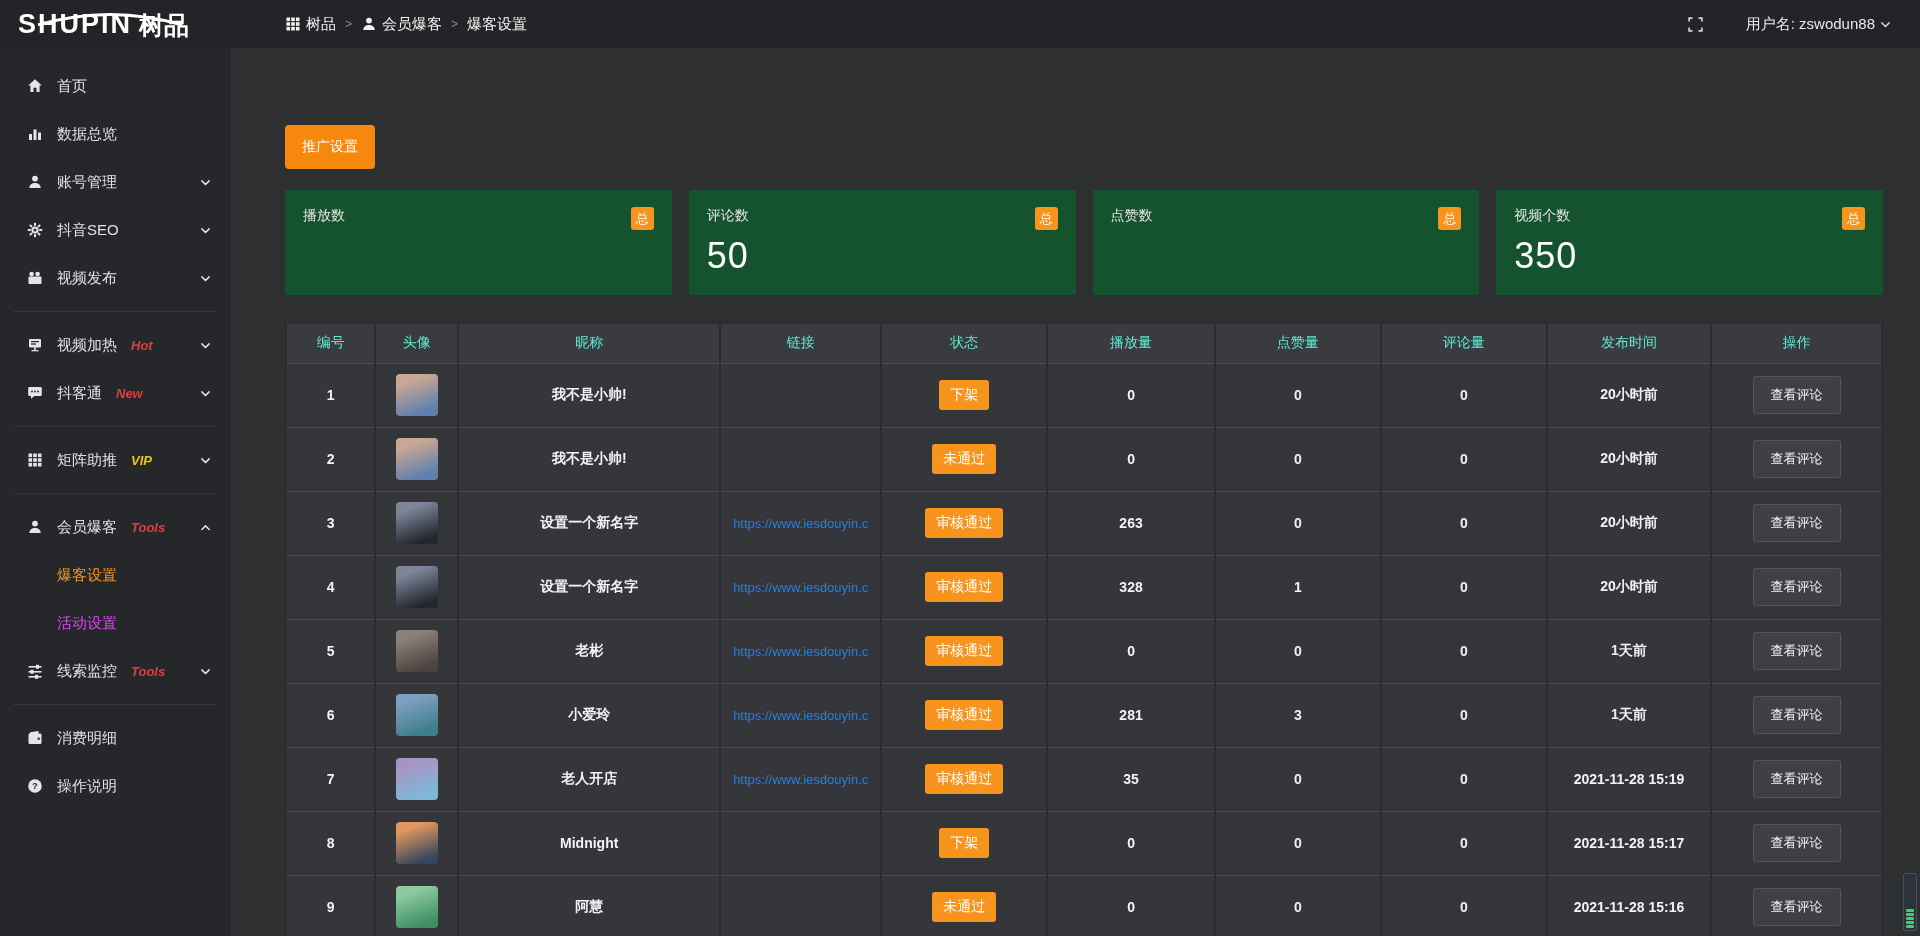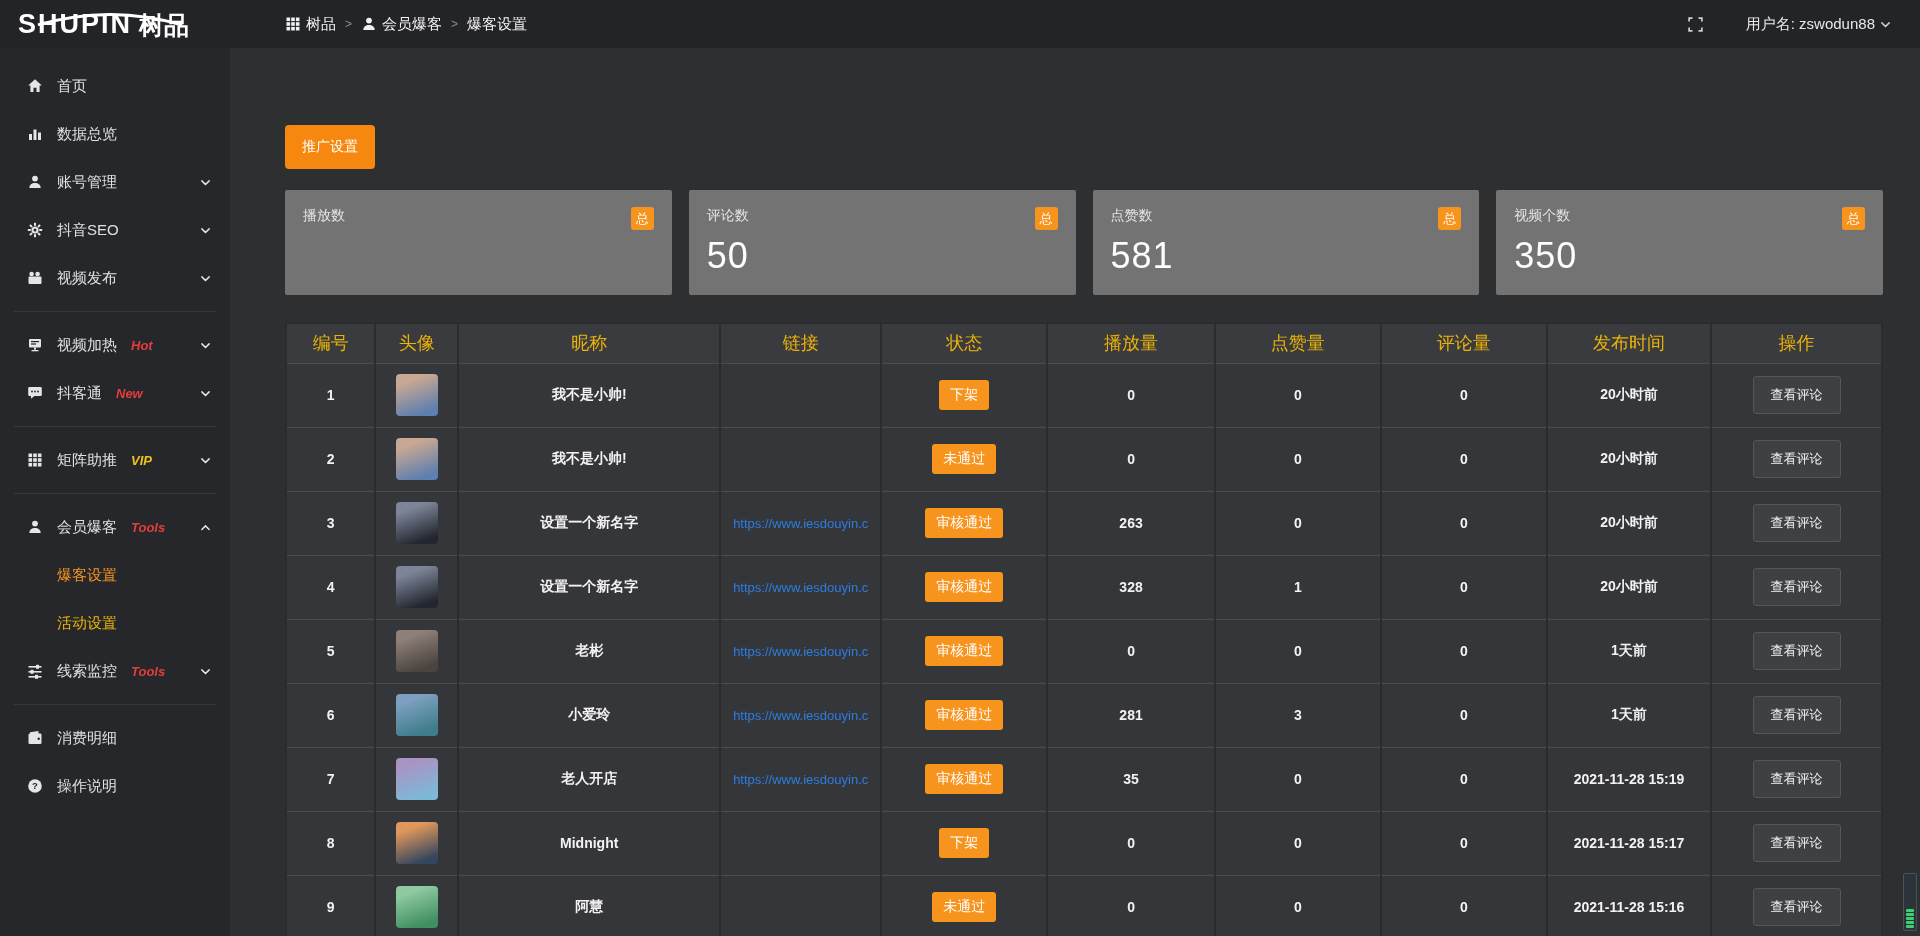--- a/index.html
+++ b/index.html
@@ -25,43 +25,43 @@
   
   .sidebar { position:absolute; left:0; top:48px; width:230px; height:888px;
     background:#26272b; padding-top:14px; }
   .side-item { height:48px; display:flex; align-items:center; padding:0 16px 0 26px;
     cursor:pointer; color:#dfe0e2; position:relative; }
   .side-item .icn { width:18px; color:#e4e5e7; }
   .side-label { font-size:15px; margin-left:13px; }
   .side-badge { font-size:13px; font-weight:bold; font-style:italic; margin-left:14px; }
   .chev { margin-left:auto; color:#9b9c9e; }
   .sub-item { height:48px; display:flex; align-items:center; padding-left:57px;
-    font-size:15px; color:#eab308; cursor:pointer; }
+    font-size:15px; color:#d946ef; cursor:pointer; }
   .sub-item.active { color:#f7941e; }
   .side-divider { height:1px; background:#37383c; margin:9px 14px; }
 
   
   .content { position:absolute; left:230px; top:48px; width:1690px; height:888px;
     padding:57px 37px 0 55px; }
   .promo-btn { display:inline-block; background:#f7880f; color:#fff; border:none;
     border-radius:4px; font-size:14px; padding:13px 17px; cursor:pointer;
     font-family:inherit;margin-top:20px; }
   .cards { display:flex; gap:17px; margin-top:21px; }
-  .card { flex:1; background:#737373; border-radius:2px; height:105px; padding:17px 18px 0 18px; }
+  .card { flex:1; background:#14532d; border-radius:2px; height:105px; padding:17px 18px 0 18px; }
   .card-top { display:flex; justify-content:space-between; align-items:flex-start; }
   .card-label { font-size:14px; color:#e3e4e6; }
   .total-badge { background:#f7941e; color:#fff; font-size:13px; width:23px; height:23px;
     border-radius:3px; display:flex; align-items:center; justify-content:center; }
   .card-value { font-size:36px; font-weight:500; color:#fdfdfd; margin-top:5px; letter-spacing:1px; }
 
   
   .tbl-wrap { margin-top:27px; }
   table { width:100%; border-collapse:collapse; table-layout:fixed;
     background:#353639; border:2px solid #2b2c2e; }
-  th { height:40px; font-size:18px; font-weight:normal; color:#eab308; background:#3a3b3e; }
+  th { height:40px; font-size:14px; font-weight:normal; color:#5eead4; background:#3a3b3e; }
   td { height:64px; text-align:center; font-size:14px; font-weight:bold; color:#f2f2f4; }
   th, td { border-left:2px solid #2b2c2e; border-top:1px solid #4c4d51; }
   th:first-child, td:first-child { border-left:none; }
   tr.hdr th { border-top:none; }
   .avatar { width:42px; height:42px; border-radius:4px; margin:0 auto; }
   .link-text { color:#2b7de0; font-size:13px; font-weight:normal; cursor:pointer;
     white-space:nowrap; overflow:hidden; }
   .status-badge { display:inline-block; background:#f7941e; color:#fff; font-size:14px;
     font-weight:normal; padding:6px 11px; border-radius:3px; }
   .action-btn { background:#3f4043; border:1px solid #55565a; color:#f0f0f2;
@@ -342,21 +342,20 @@
         <span class="card-label">评论数</span>
         <span class="total-badge">总</span>
       </div>
       <div class="card-value">50</div>
     </div>
     <div class="card">
       <div class="card-top">
         <span class="card-label">点赞数</span>
         <span class="total-badge">总</span>
       </div>
-      <div class="card-value">581</div>
     </div>
     <div class="card">
       <div class="card-top">
         <span class="card-label">视频个数</span>
         <span class="total-badge">总</span>
       </div>
       <div class="card-value">350</div>
     </div>
   </div>
 

